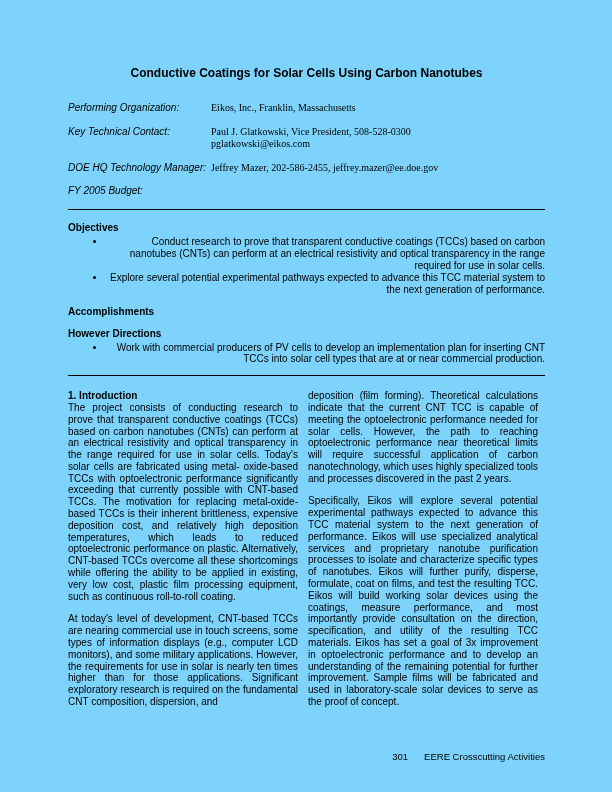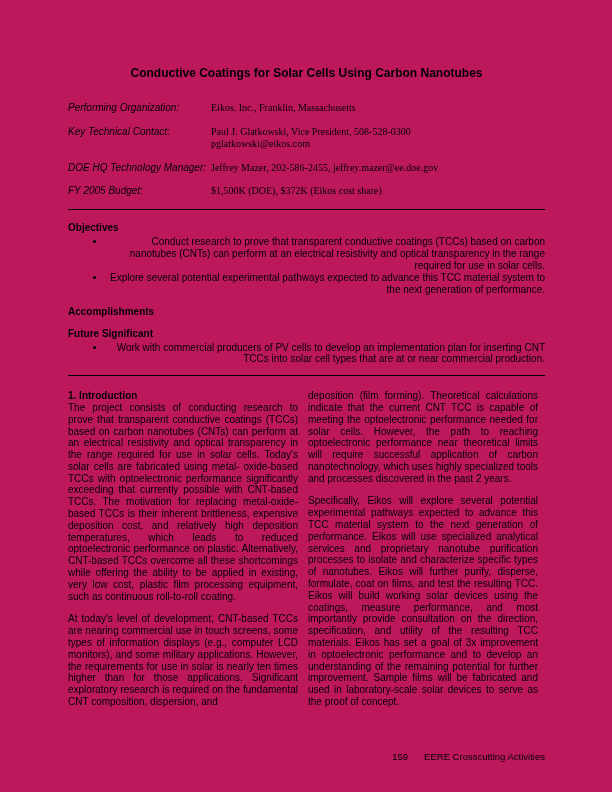--- a/index.html
+++ b/index.html
@@ -1,21 +1,21 @@
 <!DOCTYPE html>
 <html><head>
 <meta charset="utf-8">
 <style>
   * { margin: 0; padding: 0; box-sizing: border-box; }
   html, body { background: #ffffff; }
   .page {
     width: 612px;
     height: 792px;
     margin: 0 auto;
-    background: #be185d;
+    background: #7dd3fc;
     position: relative;
     padding: 66px 67px 0 68px;
     font-family: "Liberation Sans", sans-serif;
     font-size: 10px;
     color: #000000;
     line-height: 1.18;
     overflow: hidden;
   }
   .doc-title {
     text-align: center;
@@ -70,57 +70,56 @@
       <span class="meta-label">Key Technical Contact:</span>
       <span class="meta-value">Paul J. Glatkowski, Vice President, 508-528-0300
 pglatkowski@eikos.com</span>
     </div>
     <div class="meta-row">
       <span class="meta-label">DOE HQ Technology Manager:</span>
       <span class="meta-value">Jeffrey Mazer, 202-586-2455, jeffrey.mazer@ee.doe.gov</span>
     </div>
     <div class="meta-row">
       <span class="meta-label">FY 2005 Budget:</span>
-      <span class="meta-value">$1,500K (DOE), $372K (Eikos cost share)</span>
     </div>
   </div>
 
   <hr class="rule rule-top">
 
   <div class="section">
     <div class="section-heading">Objectives</div>
     <ul class="bullet-list">
       <li>Conduct research to prove that transparent conductive coatings (TCCs) based on carbon nanotubes (CNTs) can perform at an electrical resistivity and optical transparency in the range required for use in solar cells.</li>
       <li>Explore several potential experimental pathways expected to advance this TCC material system to the next generation of performance.</li>
     </ul>
   </div>
 
   <div class="section">
     <div class="section-heading">Accomplishments</div>
   </div>
 
   <div class="section">
-    <div class="section-heading">Future Significant</div>
+    <div class="section-heading">However Directions</div>
     <ul class="bullet-list">
       <li>Work with commercial producers of PV cells to develop an implementation plan for inserting CNT TCCs into solar cell types that are at or near commercial production.</li>
     </ul>
   </div>
 
   <hr class="rule rule-mid">
 
   <div class="columns">
     <div class="col">
       <div class="intro-heading">1. Introduction</div>
       <p>The project consists of conducting research to prove that transparent conductive coatings (TCCs) based on carbon nanotubes (CNTs) can perform at an electrical resistivity and optical transparency in the range required for use in solar cells. Today's solar cells are fabricated using metal- oxide-based TCCs with optoelectronic performance significantly exceeding that currently possible with CNT-based TCCs.  The motivation for replacing metal-oxide- based TCCs is their inherent brittleness, expensive deposition cost, and relatively high deposition temperatures, which leads to reduced optoelectronic performance on plastic. Alternatively, CNT-based TCCs overcome all these shortcomings while offering the ability to be applied in existing, very low cost, plastic film processing equipment, such as continuous roll-to-roll coating.</p>
       <p>At today's level of development, CNT-based TCCs are nearing commercial use in touch screens, some types of information displays (e.g., computer LCD monitors), and some military applications. However, the requirements for use in solar is nearly ten times higher than for those applications. Significant exploratory research is required on the fundamental CNT composition, dispersion, and</p>
     </div>
     <div class="col">
       <p>deposition (film forming). Theoretical calculations indicate that the current CNT TCC is capable of meeting the optoelectronic performance needed for solar cells. However, the path to reaching optoelectronic performance near theoretical limits will require successful application of carbon nanotechnology, which uses highly specialized tools and processes discovered in the past 2 years.</p>
       <p>Specifically, Eikos will explore several potential experimental pathways expected to advance this TCC material system to the next generation of performance.  Eikos will use specialized analytical services and proprietary nanotube purification processes to isolate and characterize specific types of nanotubes.  Eikos will further purify, disperse, formulate, coat on films, and test the resulting TCC. Eikos will build working solar devices using the coatings, measure performance, and most importantly provide consultation on the direction, specification, and utility of the resulting TCC materials. Eikos has set a goal of 3x improvement in optoelectronic performance and to develop an understanding of the remaining potential for further improvement.  Sample films will be fabricated and used in laboratory-scale solar devices to serve as the proof of concept.</p>
     </div>
   </div>
 
   <div class="footer">
-    <span>159</span>
+    <span>301</span>
     <span>EERE Crosscutting Activities</span>
   </div>
 
 </div>
 
 </body></html>

